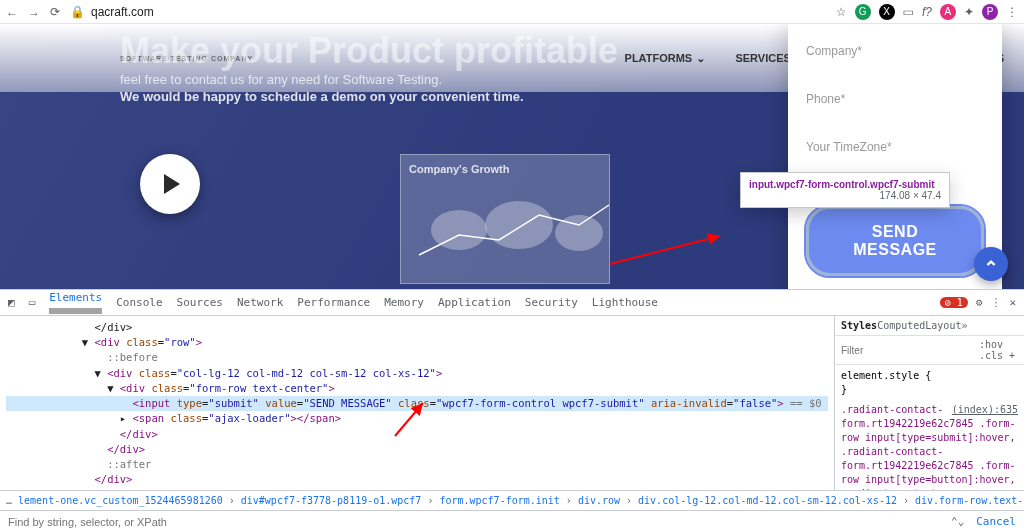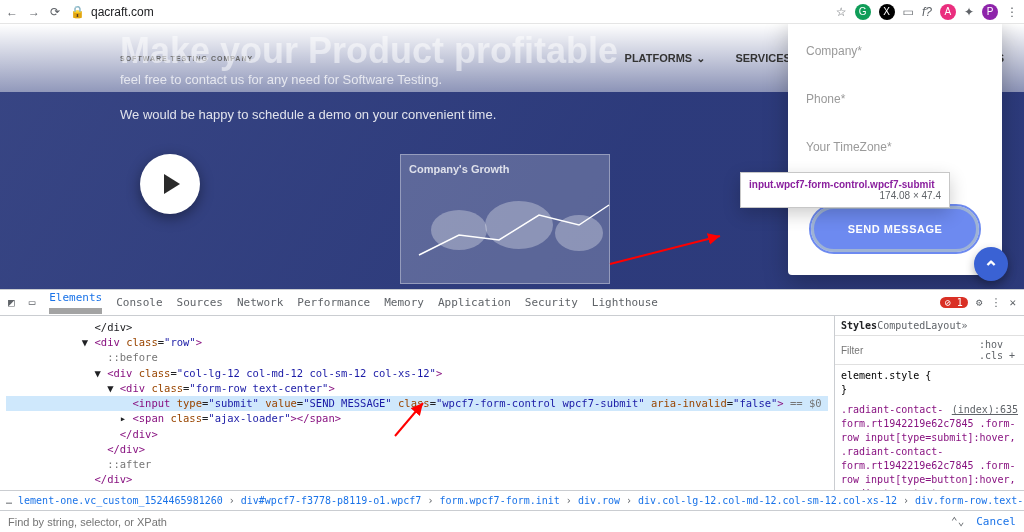--- a/index.html
+++ b/index.html
@@ -10,35 +10,35 @@
   .chrome-bar .nav-icons span { color:#5f6368; }
   .url-box { flex:1; display:flex; align-items:center; gap:6px; color:#202124; font-size:12px;}
   .lock { color:#5f6368;}
   .ext-icons { display:flex; gap:8px; align-items:center; }
   .ext-icons .badge { width:16px; height:16px; border-radius:50%; font-size:10px; color:#fff; display:flex; align-items:center; justify-content:center;}
   
   .page { position:relative; height:265px; overflow:hidden; background:linear-gradient(0deg, rgba(36,50,120,.85), rgba(36,50,120,.85)), linear-gradient(120deg,#aab4c8 0%, #5f6c8f 60%);}
   .hero-text { position:absolute; top:6px; left:120px; color:#fff; opacity:.85;}
   .hero-text h1 { font-size:36px; font-weight:900; color:rgba(255,255,255,.6);}
   .hero-text p { font-size:13px; color:rgba(255,255,255,.85);}
-  .hero-text p.strong { font-weight:400; color:#fff; margin-top:20px;}
+  .hero-text p.strong { font-weight:700; color:#fff; margin-top:2px;}
   .topbar-white { position:absolute; top:0; left:0; right:0; height:68px; background:linear-gradient(#fff,rgba(255,255,255,.45)); display:flex; align-items:center; padding-left:120px; padding-right:20px; gap:30px;}
   .logo { font-weight:900; font-size:22px; color:#2a2a2a; letter-spacing:-1px;}
   .logo .q { color:#1c4fbf; }
   .logo small { display:block; font-size:7px; font-weight:700; letter-spacing:1px; color:#666;}
   .nav { margin-left:auto; display:flex; gap:30px; font-size:11px; font-weight:700; color:#333;}
   .nav span { display:flex; align-items:center; gap:4px;justify-content:flex-end;}
   .play-btn { position:absolute; left:140px; top:130px; width:60px; height:60px; border-radius:50%; background:#fff; display:flex; align-items:center; justify-content:center; box-shadow:0 4px 14px rgba(0,0,0,.4);}
   .play-btn::after { content:""; border-left:16px solid #2a2a2a; border-top:10px solid transparent; border-bottom:10px solid transparent; margin-left:4px;}
   .chart-card { position:absolute; left:400px; top:130px; width:210px; height:130px; background:rgba(255,255,255,.22); border:1px solid rgba(255,255,255,.35); padding:8px; font-size:11px; color:rgba(255,255,255,.8);}
   
   .form-card { position:absolute; right:22px; top:-4px; width:214px; background:#fff; border-radius:4px; padding:18px 18px 22px 18px; box-shadow:0 8px 24px rgba(0,0,0,.25);}
   .form-card input[type=text] { width:100%; border:none; border-bottom:none; font-size:12px; color:#888; padding:6px 0; margin-bottom:22px;}
   .form-card input::placeholder { color:#9a9a9a;}
-  .send-btn { display:block; margin:4px auto 1px; background:#6d8af0; color:#fff; font-size:11px; font-weight:700; letter-spacing:.5px; padding:14px 34px; border-radius:24px; border:3px solid #9fb3d4; outline:2px solid #6d8af0;}
+  .send-btn { display:block; margin:4px auto 1px; background:#6d8af0; color:#fff; font-size:16px; font-weight:700; letter-spacing:.5px; padding:14px 34px; border-radius:24px; border:3px solid #9fb3d4; outline:2px solid #6d8af0;}
   
   .inspect-tip { position:absolute; right:74px; top:148px; background:#fff; border:1px solid #c7c7c7; box-shadow:0 6px 18px rgba(0,0,0,.2); padding:6px 8px; width:210px; font-size:10px;}
   .inspect-tip .sel { color:#8a1f9e; font-weight:700;}
   .inspect-tip .dim { color:#5f6368; float:right;}
   
   .arrow { position:absolute; stroke:#ff0000; stroke-width:2; fill:none;}
   .arrow-head { fill:#ff0000;}
   
   .scroll-top { position:absolute; right:16px; bottom:8px; width:34px; height:34px; border-radius:50%; background:#3a62d4; color:#fff; display:flex; align-items:center; justify-content:center; font-size:14px; box-shadow:0 4px 10px rgba(0,0,0,.3);}
   .scroll-top::after{content:"⌃"; font-size:18px; font-weight:900; line-height:0; position:relative; top:4px;}

